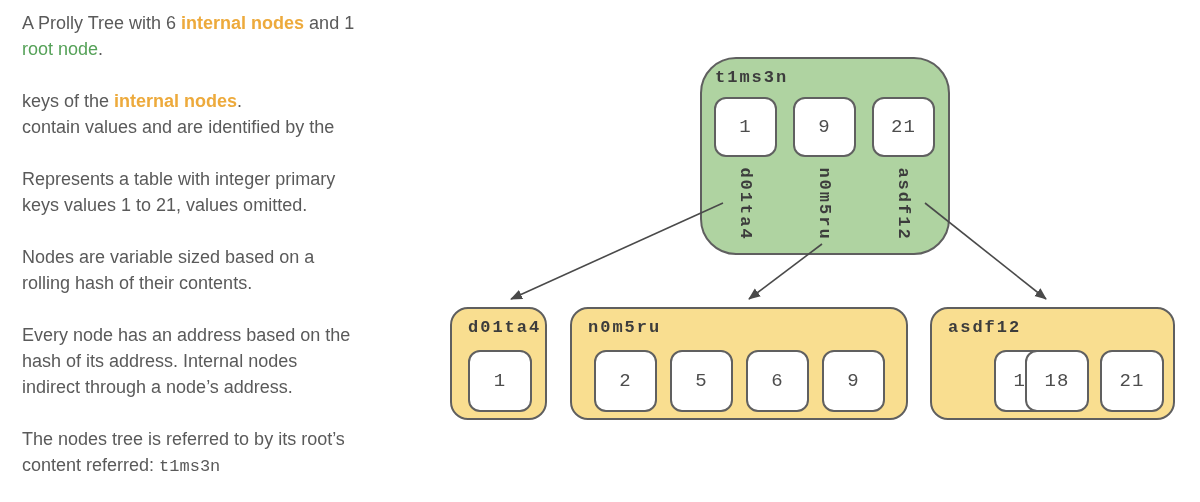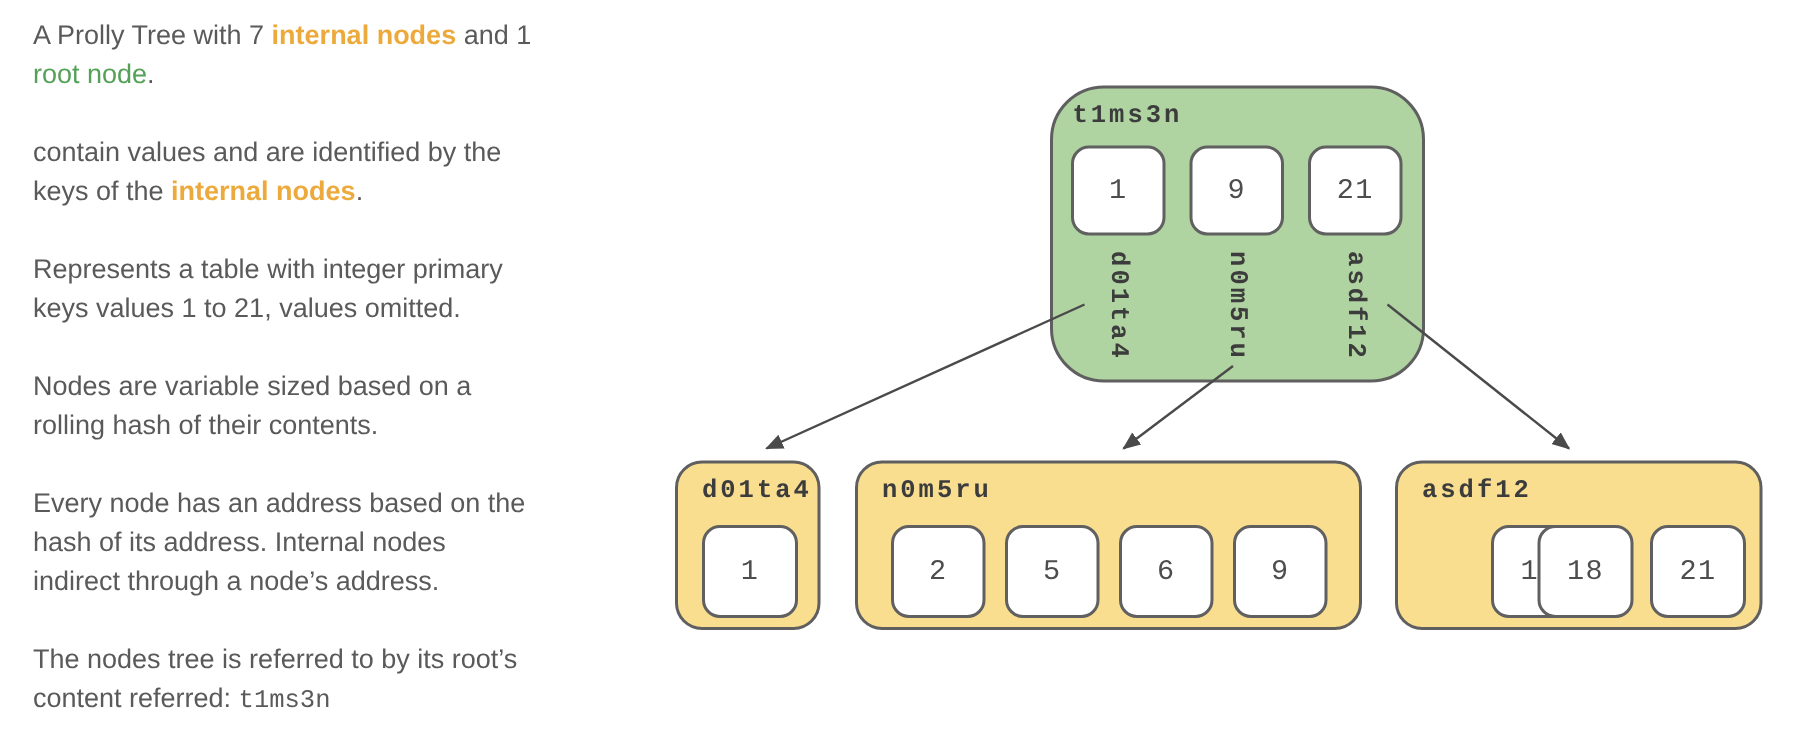--- a/index.html
+++ b/index.html
@@ -61,26 +61,26 @@
     color:#3c3c3c; white-space:nowrap;
   }
 
   .edges { position:absolute; left:0; top:0; pointer-events:none; }
 </style>
 </head>
 <body>
 
 <div class="text-panel">
   <div class="para">
-    <div class="line"><span>A Prolly Tree with 7 </span><span class="orange">internal nodes</span><span> and 1</span></div>
+    <div class="line"><span>A Prolly Tree with 6 </span><span class="orange">internal nodes</span><span> and 1</span></div>
     <div class="line"><span class="green">root node</span><span>.</span></div>
   </div>
   <div class="para">
+    <div class="line"><span>keys of the </span><span class="orange">internal nodes</span><span>.</span></div>
     <div class="line">contain values and are identified by the</div>
-    <div class="line"><span>keys of the </span><span class="orange">internal nodes</span><span>.</span></div>
   </div>
   <div class="para">
     <div class="line">Represents a table with integer primary</div>
     <div class="line">keys values 1 to 21, values omitted.</div>
   </div>
   <div class="para">
     <div class="line">Nodes are variable sized based on a</div>
     <div class="line">rolling hash of their contents.</div>
   </div>
   <div class="para">

